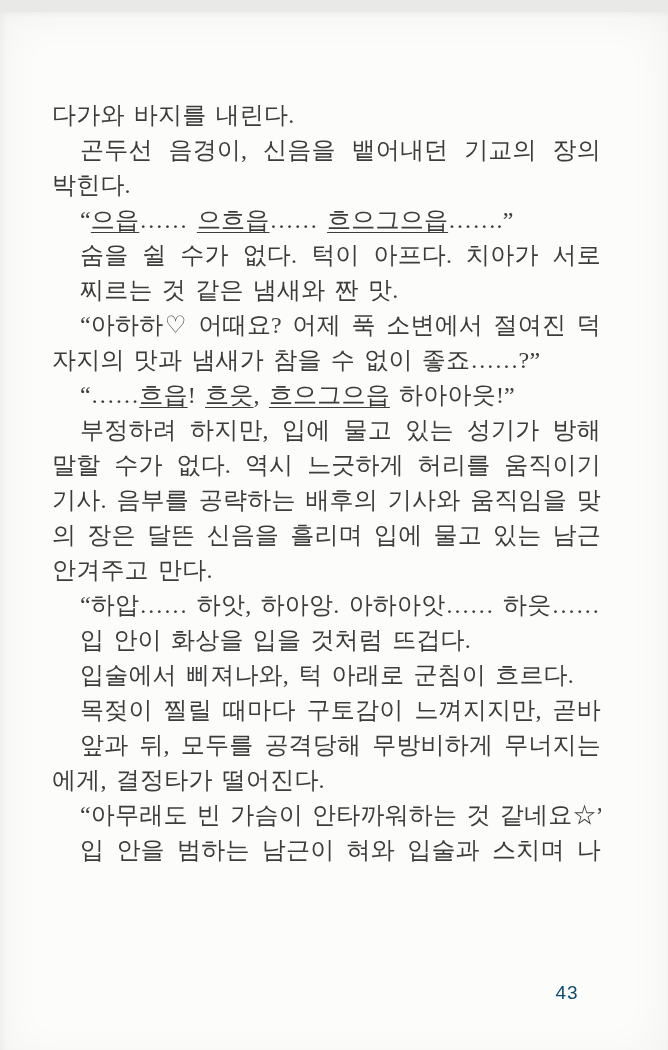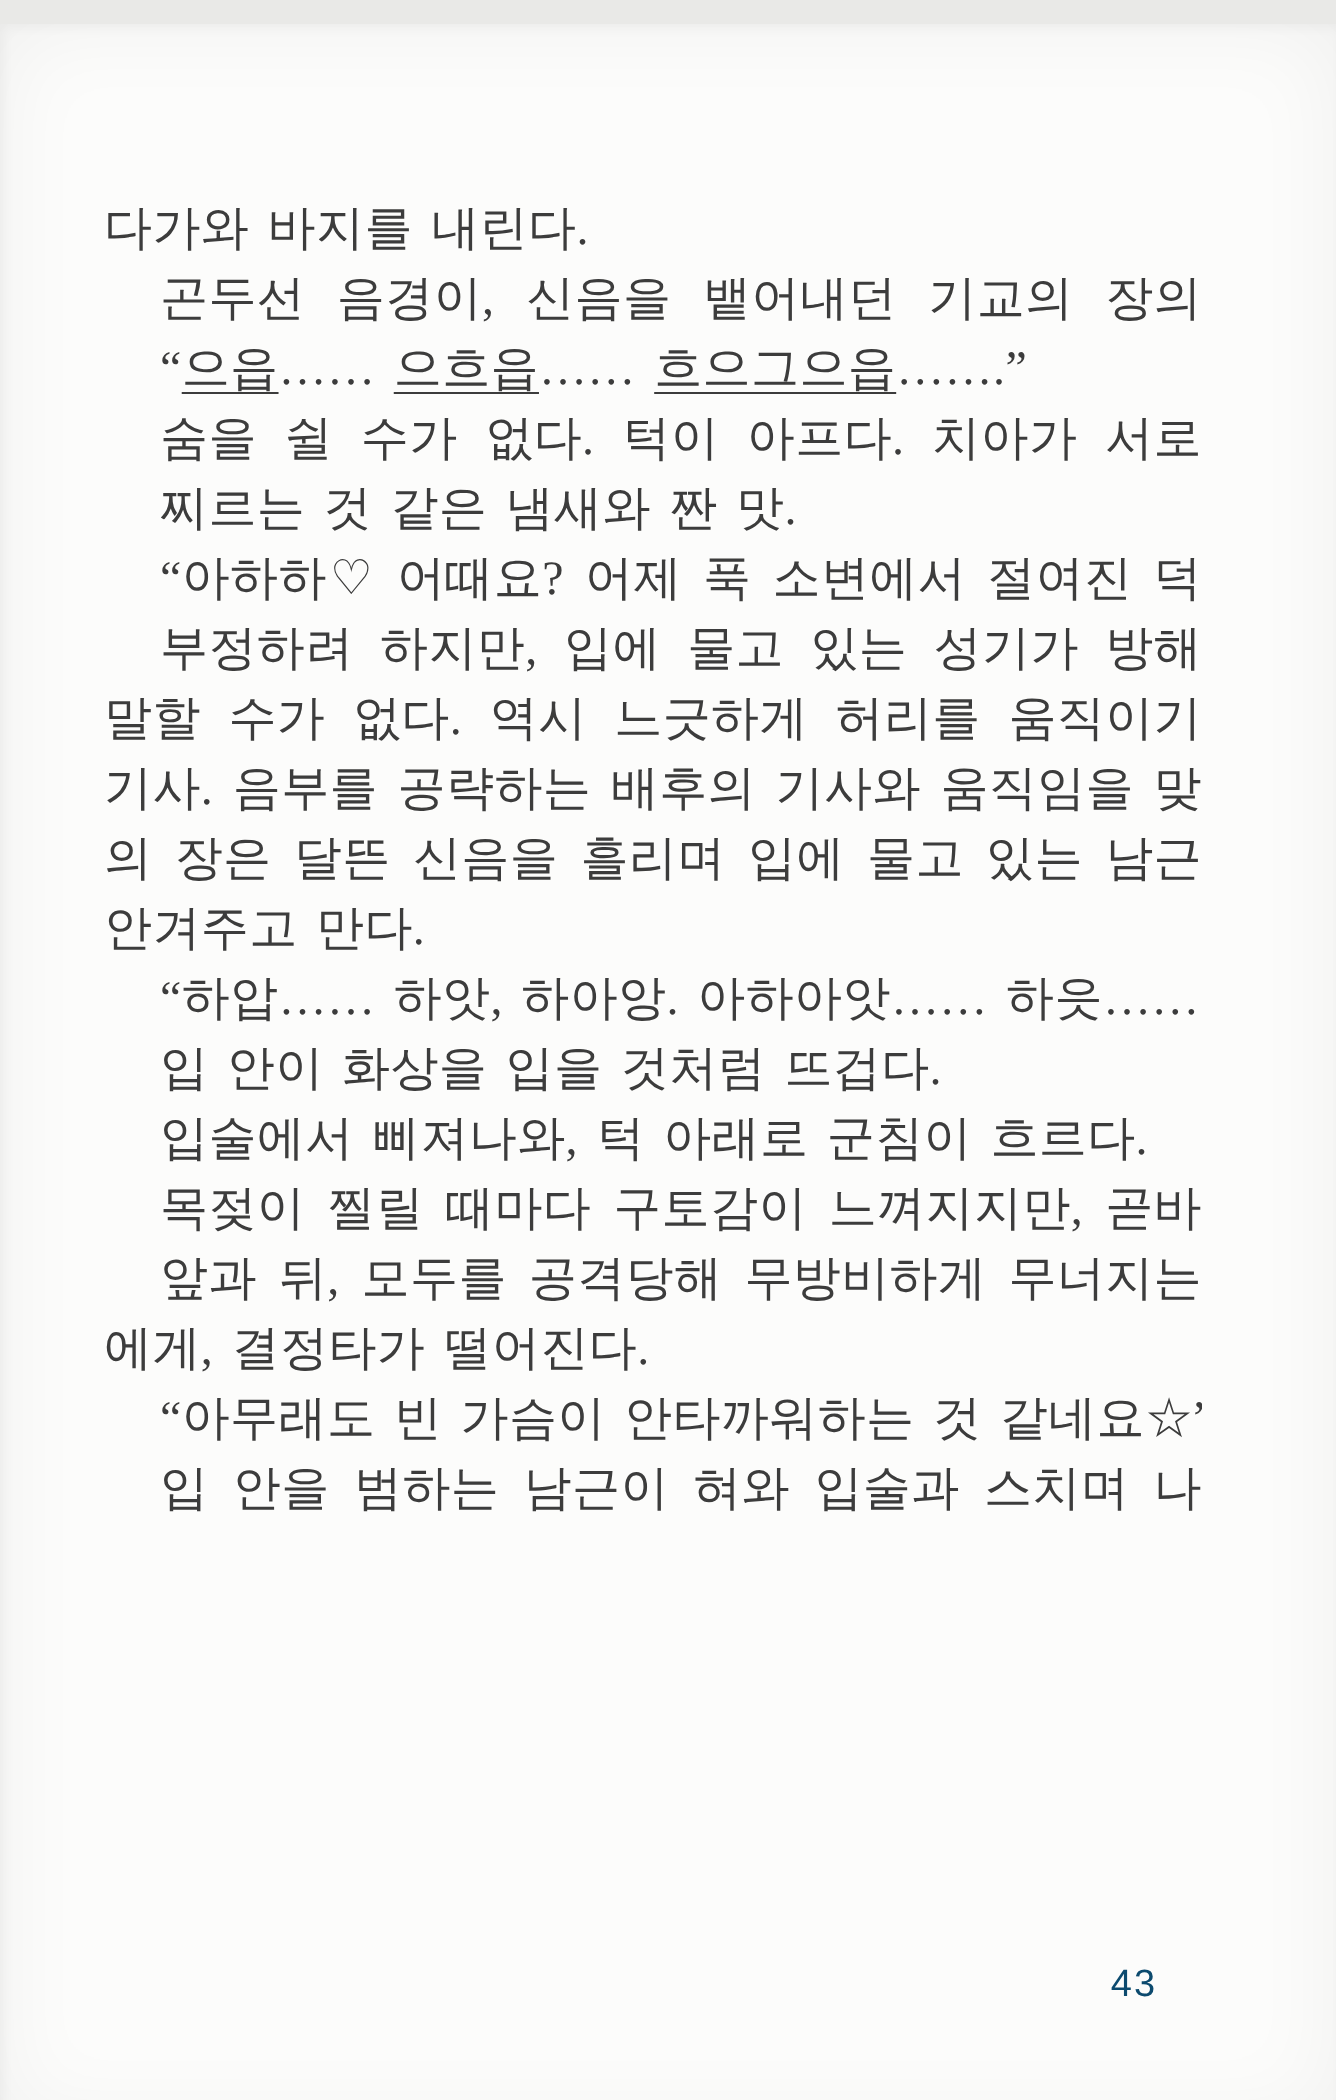--- a/index.html
+++ b/index.html
@@ -59,24 +59,27 @@
     font-family: "Liberation Sans", "DejaVu Sans", sans-serif;
   }
 </style>
 </head>
 <body>
 
 <div class="page">
   <div class="page-text">
       <div class="line"><span>다가와 바지를 내린다.</span></div>
       <div class="line indent fill"><span>곤두선 음경이, 신음을 뱉어내던 기교의 장의 입 속에 처</span></div>
+      <div class="line"><span>박힌다.</span></div>
       <div class="line indent"><span>“</span><span class="u">으읍</span><span>…… </span><span class="u">으흐읍</span><span>…… </span><span class="u">흐으그으읍</span><span>…….”</span></div>
       <div class="line indent fill"><span>숨을 쉴 수가 없다. 턱이 아프다. 치아가 서로 맞닿지 않</span></div>
       <div class="line indent"><span>찌르는 것 같은 냄새와 짠 맛.</span></div>
       <div class="line indent fill"><span>“아하하♡ 어때요? 어제 푹 소변에서 절여진 덕분에, 이런</span></div>
+      <div class="line"><span>자지의 맛과 냄새가 참을 수 없이 좋죠……?”</span></div>
+      <div class="line indent"><span>“……</span><span class="u">흐읍</span><span>! </span><span class="u">흐읏</span><span>, </span><span class="u">흐으그으읍</span><span> 하아아읏!”</span></div>
       <div class="line indent fill"><span>부정하려 하지만, 입에 물고 있는 성기가 방해라서 무엇도</span></div>
       <div class="line fill"><span>말할 수가 없다. 역시 느긋하게 허리를 움직이기 시작하는</span></div>
       <div class="line fill"><span>기사. 음부를 공략하는 배후의 기사와 움직임을 맞추자, 기교</span></div>
       <div class="line fill"><span>의 장은 달뜬 신음을 흘리며 입에 물고 있는 남근에 쾌감을</span></div>
       <div class="line"><span>안겨주고 만다.</span></div>
       <div class="line indent"><span>“하압…… 하앗, 하아앙. 아하아앗…… 하읏……!”</span></div>
       <div class="line indent"><span>입 안이 화상을 입을 것처럼 뜨겁다.</span></div>
       <div class="line indent"><span>입술에서 삐져나와, 턱 아래로 군침이 흐르다.</span></div>
       <div class="line indent fill"><span>목젖이 찔릴 때마다 구토감이 느껴지지만, 곧바로 엇박자</span></div>
       <div class="line indent fill"><span>앞과 뒤, 모두를 공격당해 무방비하게 무너지는 기교의 장</span></div>

